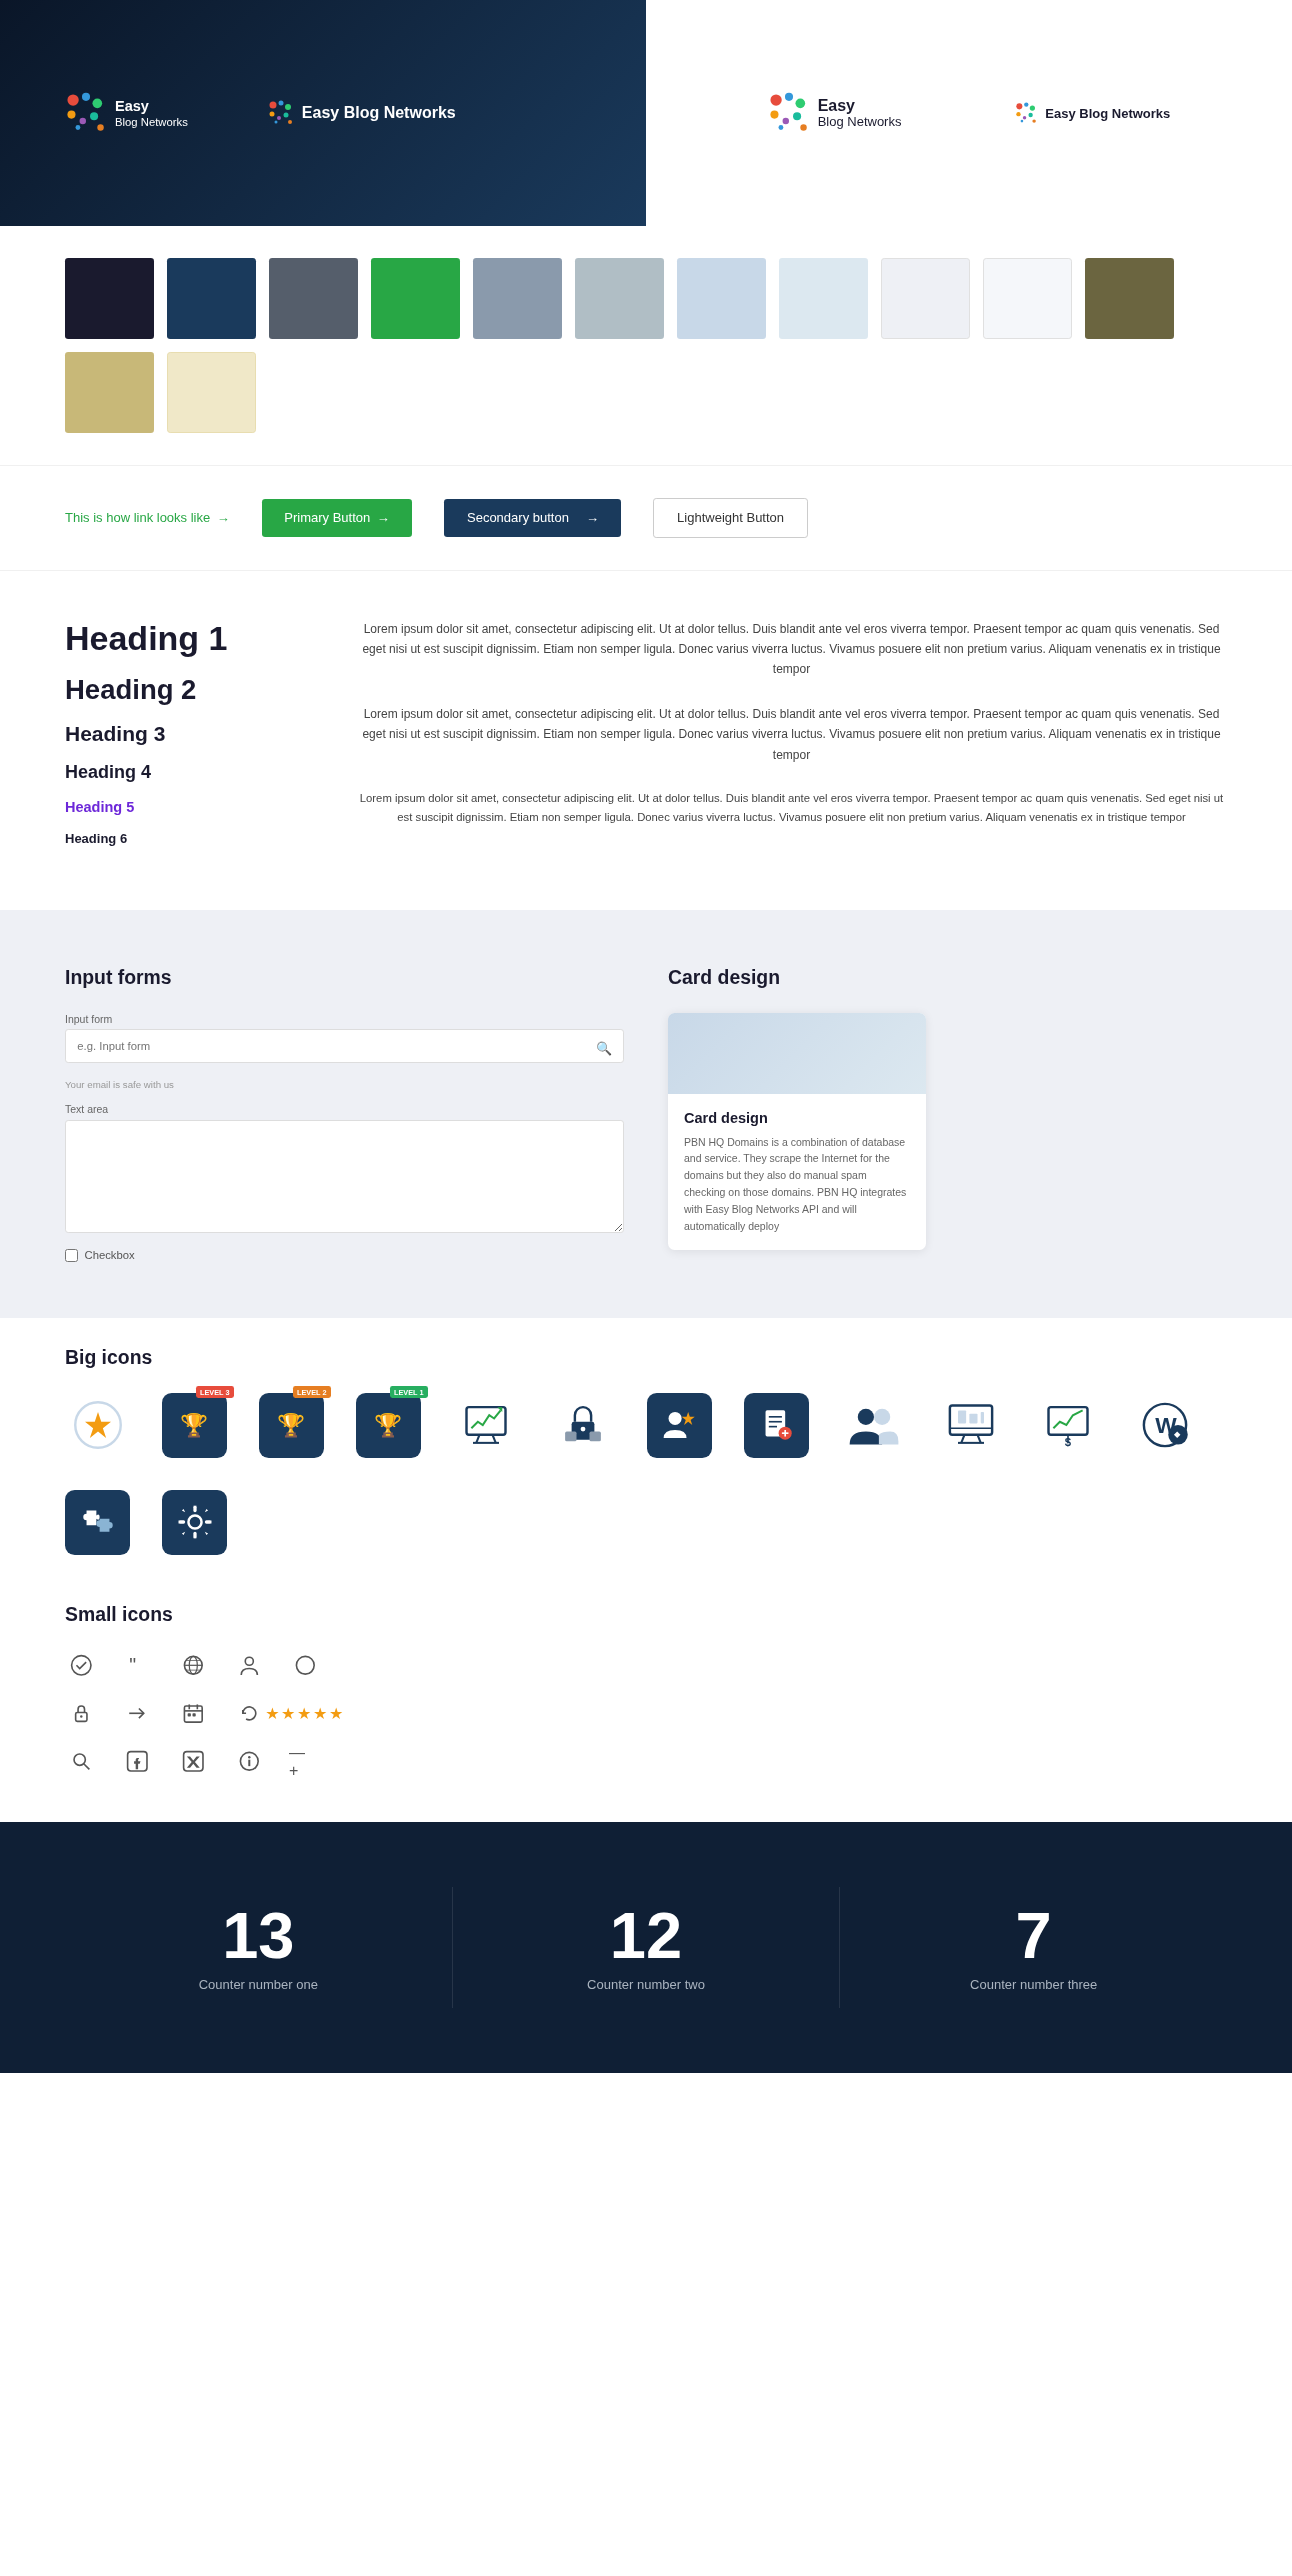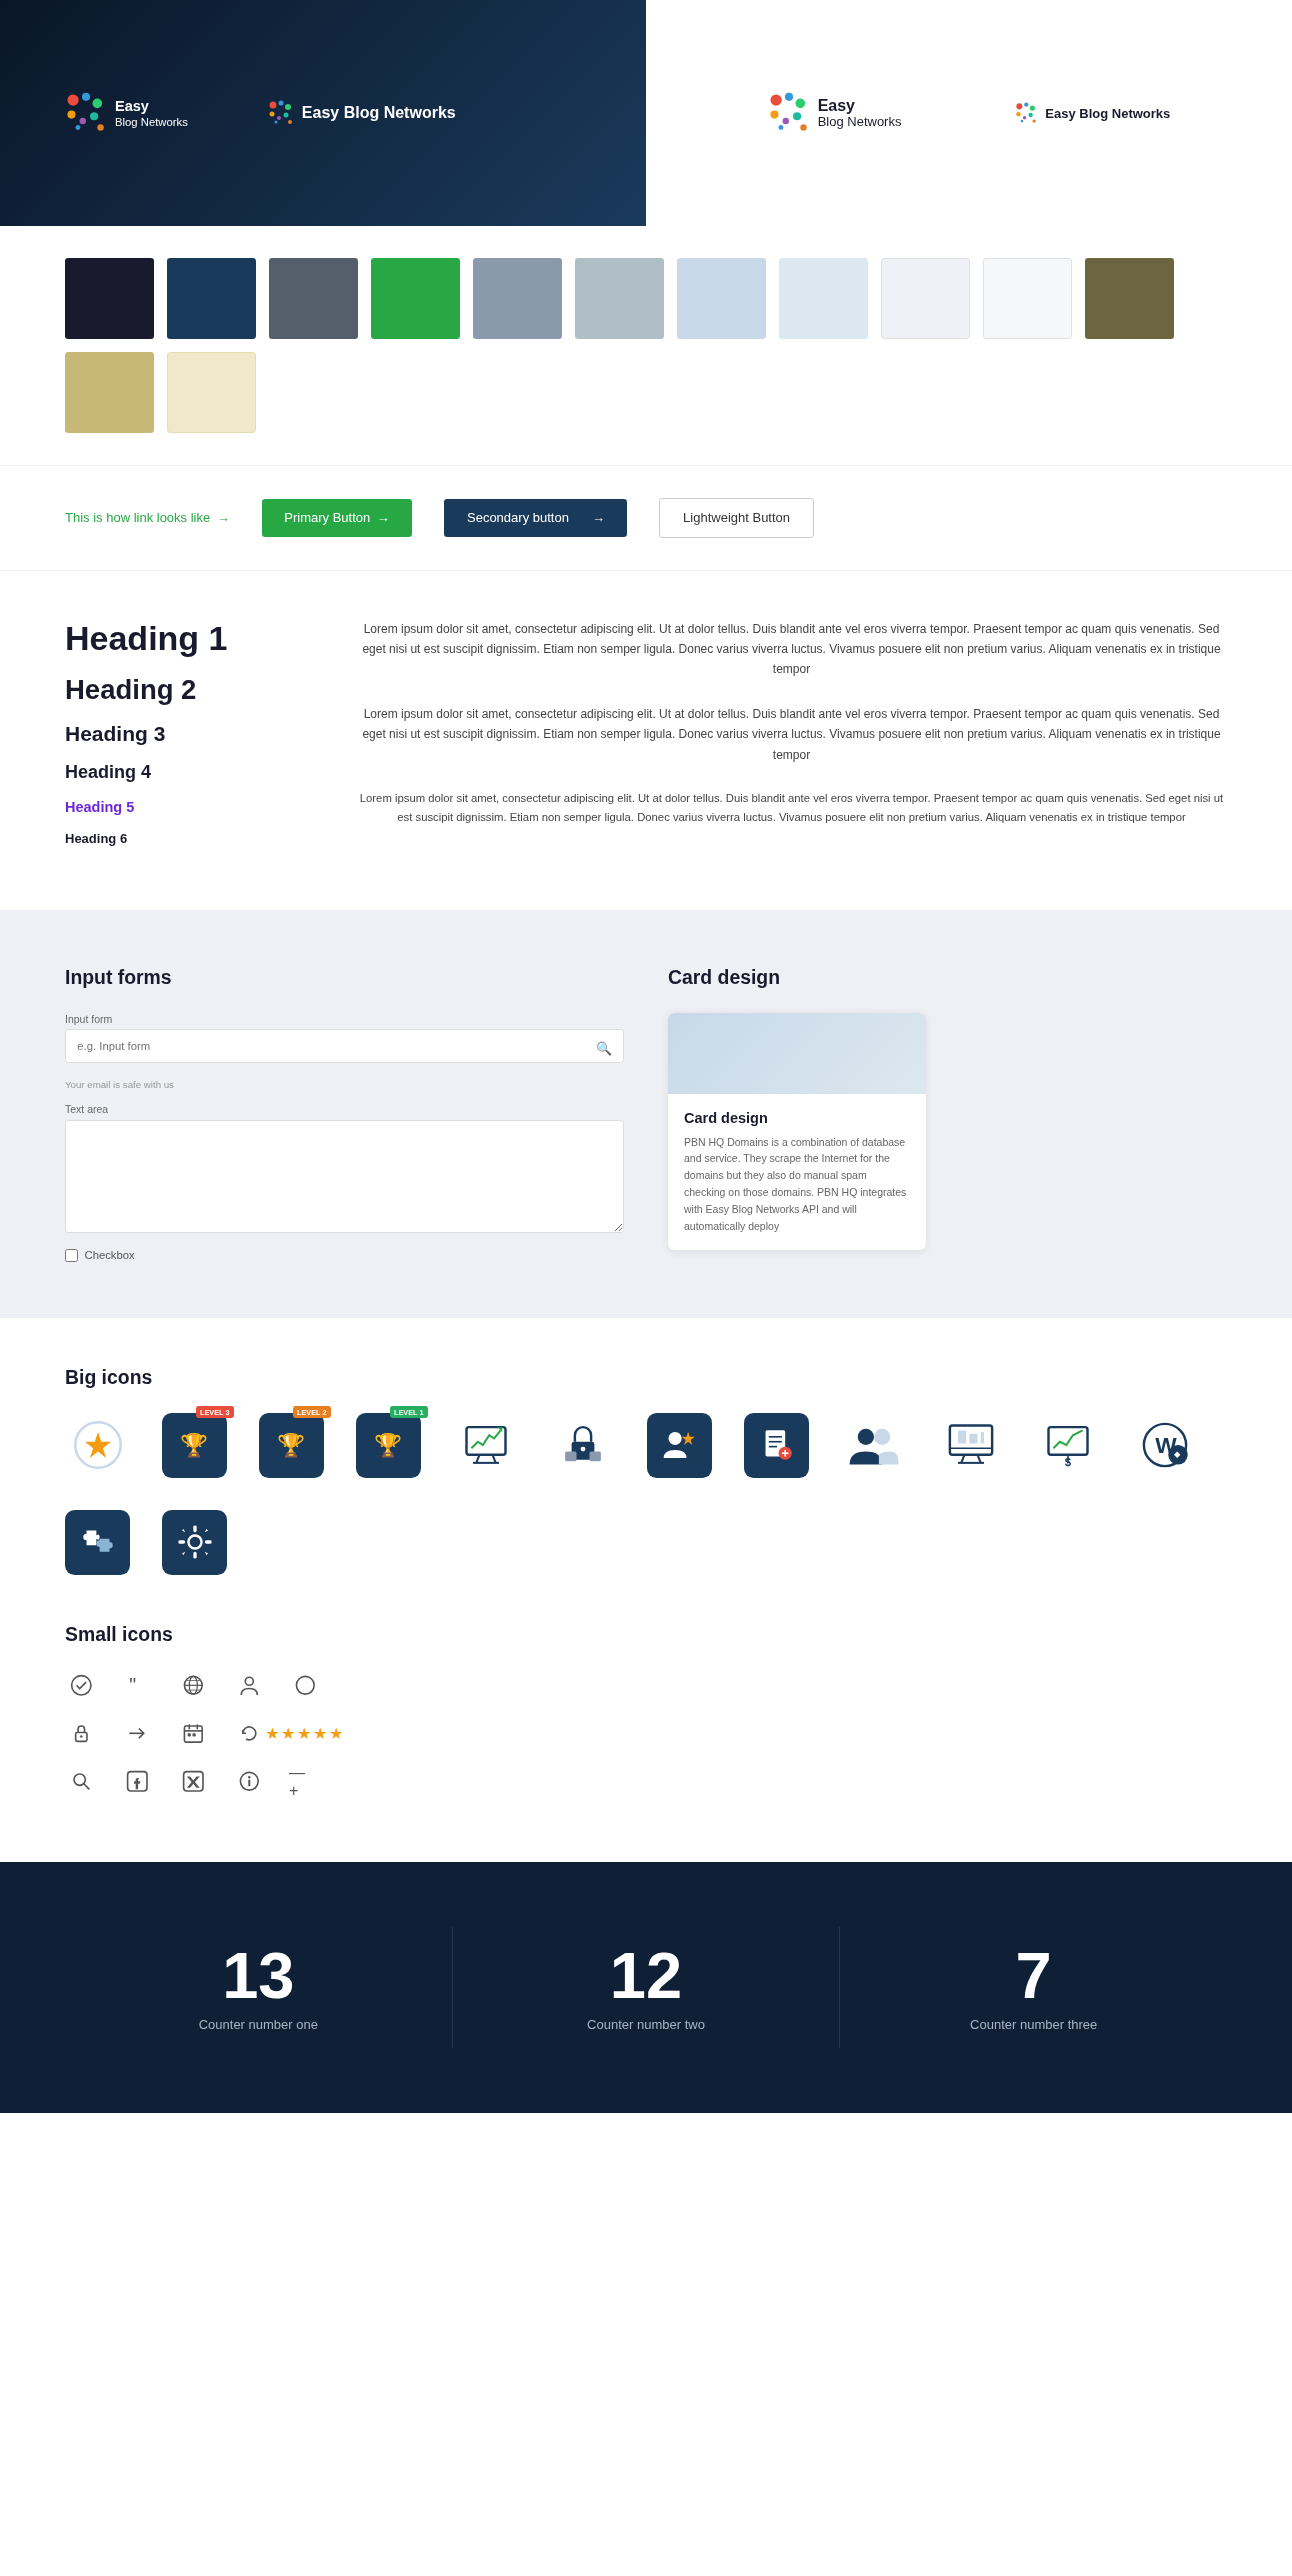--- a/index.html
+++ b/index.html
@@ -84,21 +84,21 @@
     .btn-secondary {
       background: #1a3a5c;
       color: #fff;
       border: none;
       padding: 11.3px 22.6px;
       border-radius: 3.2px;
       font-size: 13px;
       cursor: pointer;
       display: flex;
       align-items: center;
-      gap: 23px;
+      gap: 17px;
     }
     .btn-lightweight {
       background: #fff;
       color: #333;
       border: 0.8px solid #ccc;
       padding: 11.3px 22.6px;
       border-radius: 3.2px;
       font-size: 13px;
       cursor: pointer;
     }
@@ -176,21 +176,21 @@
       width: 100%;
       height: 81px;
       background: linear-gradient(135deg, #c8d8e8, #dce8f0);
     }
     .card-body { padding: 16px; }
     .card-title { font-size: 14.5px; font-weight: 700; color: #1a1a2e; margin-bottom: 8px; }
     .card-text { font-size: 10.5px; color: #666; line-height: 1.6; }
 
     
     .icons-section {
-      padding: 48px 65px;
+      padding: 28px 65px;
     }
     .big-icons-grid {
       display: flex;
       flex-wrap: wrap;
       gap: 32px;
       margin-top: 24px;
       margin-bottom: 48px;
     }
     .icon-box {
       width: 65px;

